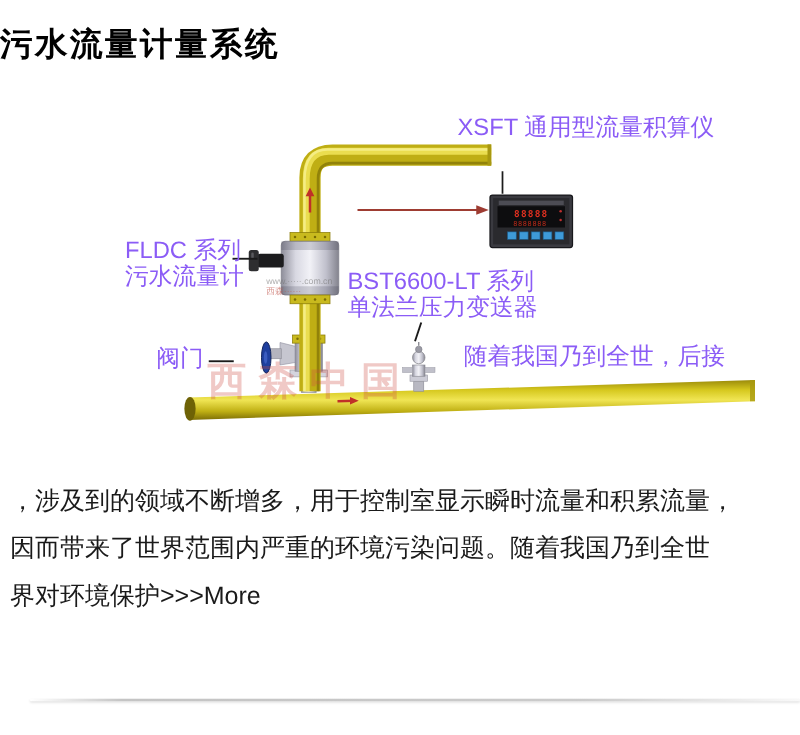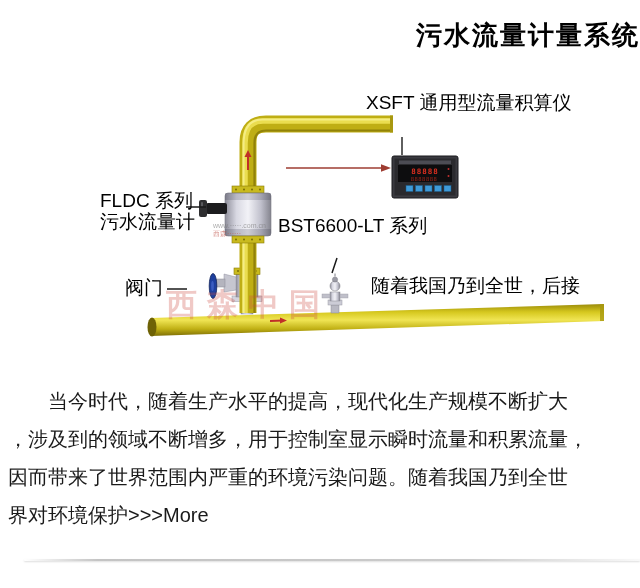--- a/index.html
+++ b/index.html
@@ -1,28 +1,28 @@
 <!DOCTYPE html>
 <html><head>
 <meta charset="utf-8">
 <style>
   html,body{margin:0;padding:0;}
   body{
     width:640px;height:588px;position:relative;background:#ffffff;overflow:hidden;
     font-family:"Liberation Sans", sans-serif;
   }
   .page-title{
-    position:absolute;left:0;right:0;top:18px;text-align:right;
+    position:absolute;left:0;right:0;top:18px;text-align:left;
     font-family:"DejaVu Serif", serif;font-weight:bold;font-size:26px;color:#000;
     letter-spacing:2px;
   }
   .diagram{position:absolute;left:0;top:0;width:640px;height:380px;}
   .diagram svg{position:absolute;left:0;top:0;z-index:1;}
   .lbl{
-    position:absolute;z-index:3;font-size:19px;line-height:21px;color:#000000;
+    position:absolute;z-index:3;font-size:19px;line-height:21px;color:#8b5cf6;
     white-space:nowrap;
   }
   .wm-main{
     position:absolute;left:166px;top:284px;z-index:2;
     font-size:31px;font-weight:bold;letter-spacing:10px;
     color:rgba(205,75,65,0.30);white-space:nowrap;text-align:center;
   }
   .wm-small{
     position:absolute;left:213px;top:222px;z-index:2;font-size:7px;line-height:8px;
     white-space:nowrap;filter:blur(0.4px);
@@ -169,29 +169,29 @@
 
   <div class="lbl" style="left:366px;top:92px;">XSFT 通用型流量积算仪</div>
 
   <div class="lbl" style="left:100px;top:190px;">
     <div>FLDC 系列</div>
     <div>污水流量计</div>
   </div>
 
   <div class="lbl" style="left:278px;top:215px;">
     <div>BST6600-LT 系列</div>
+    <div>单法兰压力变送器</div>
   </div>
 
   <div class="lbl" style="left:125px;top:277px;">阀门</div>
 
   <div class="lbl" style="left:371px;top:275px;">随着我国乃到全世，后接</div>
 </div>
 
 <div class="article">
-  <div class="ln">　　当今时代，随着生产水平的提高，现代化生产规模不断扩大</div>
   <div class="ln">，涉及到的领域不断增多，用于控制室显示瞬时流量和积累流量，</div>
   <div class="ln">因而带来了世界范围内严重的环境污染问题。随着我国乃到全世</div>
   <div class="ln">
     <span>界对环境保护</span><a class="more-link">&gt;&gt;&gt;More</a>
   </div>
 </div>
 
 <div class="divider"></div>
 
 </body></html>

